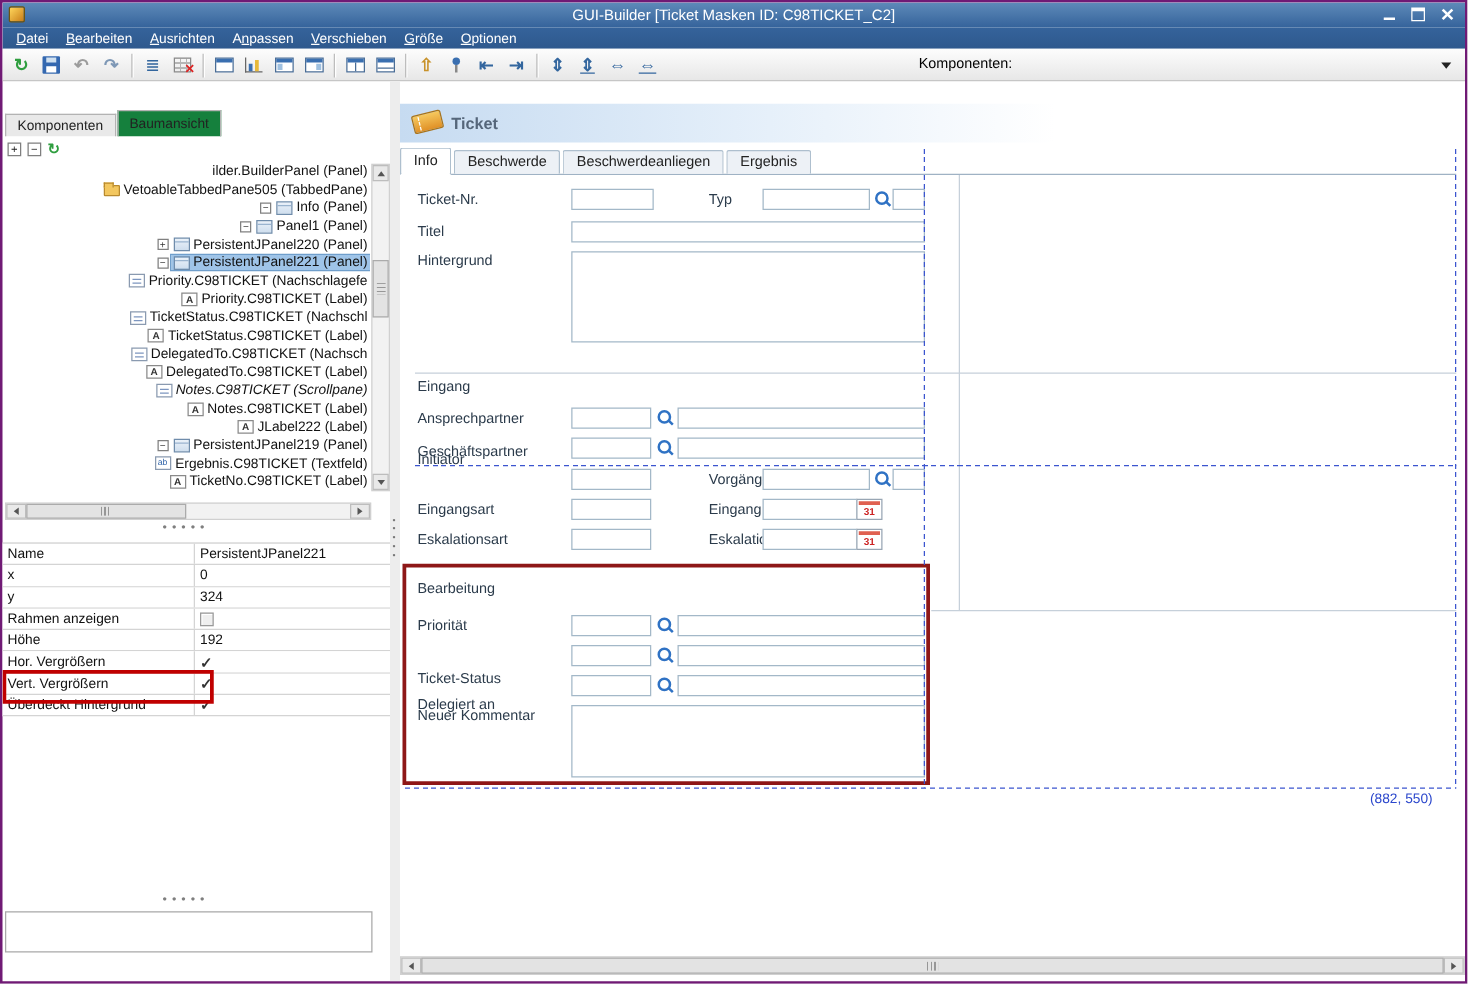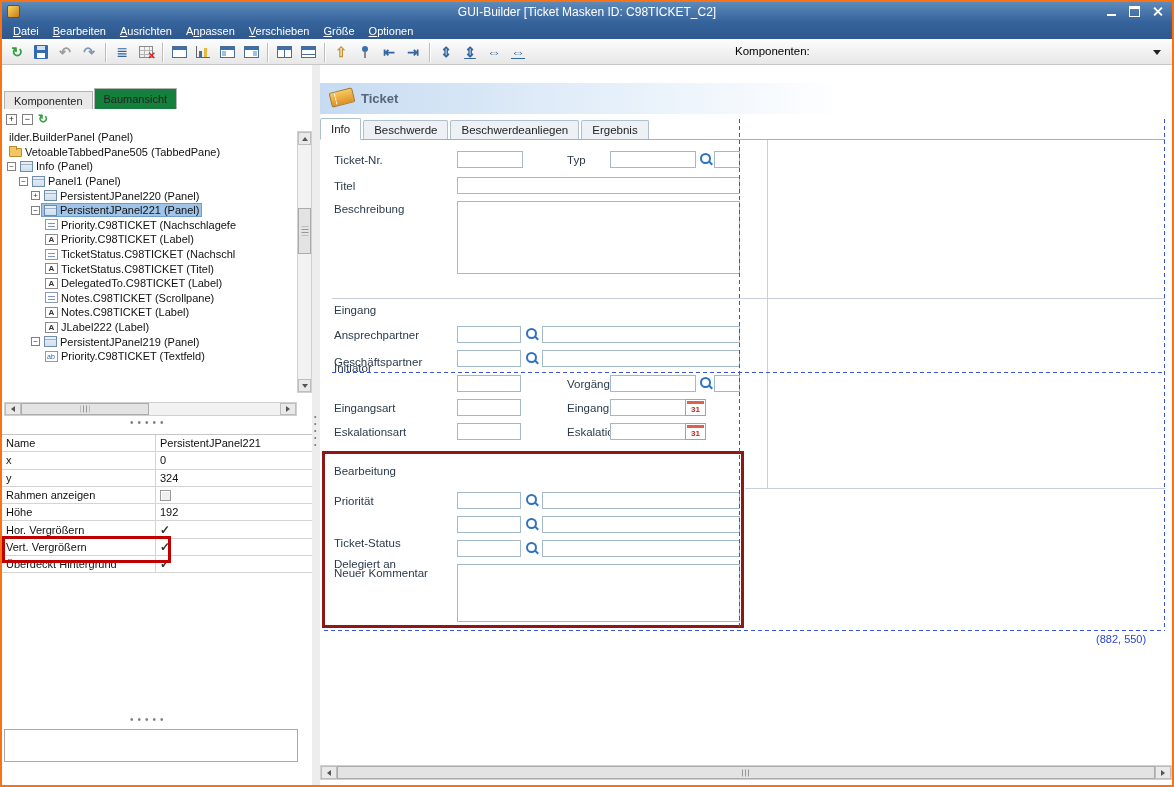--- a/index.html
+++ b/index.html
@@ -1,18 +1,18 @@
 <!DOCTYPE html>
 <html><head>
 <meta charset="utf-8">
 <style>
   * { box-sizing: border-box; }
   body { margin:0; background:#d8d8d8; font-family:"Liberation Sans", sans-serif; }
   .window { position:relative; width:1174px; height:787px; background:#fff;
-            border:2px solid #f97316; overflow:hidden; font-family:"Liberation Sans", sans-serif; }
+            border:2px solid #701a75; overflow:hidden; font-family:"Liberation Sans", sans-serif; }
 
   
   .titlebar { position:absolute; left:0; top:0; width:100%; height:20px;
               background:linear-gradient(#5e8ab9,#35639b); color:#fff; }
   .app-icon { position:absolute; left:5px; top:3px; width:13px; height:13px;
               background:linear-gradient(135deg,#ffd65c,#c87d18); border:1px solid #6e550f; border-radius:2px; }
   .title { position:absolute; left:0; right:0; top:3px; text-align:center; font-size:12px; }
   .win-controls { position:absolute; right:8px; top:3px; display:flex; gap:10px; }
   .wc { width:13px; height:13px; position:relative; display:inline-block; cursor:default; }
   .wc.min::before { content:""; position:absolute; left:2px; right:2px; bottom:2px; height:2px; background:#fff; }
@@ -64,21 +64,21 @@
   .tabs-row { position:absolute; display:flex; align-items:flex-end; }
   .left-tabs { left:2px; top:86px; height:21px; }
   .left-tabs .tab { height:18px; padding:0 9px; font-size:11px; background:#e9e9e9;
                     border:1px solid #b3b3b3; border-bottom:none; display:flex; align-items:center; color:#222; margin-right:1px; }
   .left-tabs .tab.active { background:#15803d; height:21px; }
   .tree-tools { position:absolute; left:4px; top:110px; display:flex; gap:5px; align-items:center; height:14px; }
   .ttb { display:flex; align-items:center; justify-content:center; cursor:default; }
   .boxed { width:11px; height:11px; border:1px solid #7f7f7f; background:#fff; font-size:9px;
            line-height:9px; text-align:center; color:#222; display:inline-block; }
   .tree { position:absolute; left:2px; top:128px; width:292px; height:264px; overflow:hidden; background:#fff; }
-  .trow { height:14.6px; display:flex; align-items:center; font-size:11px; white-space:nowrap; color:#111; }
+  .trow { height:14.6px; display:flex; align-items:center; font-size:11px; white-space:nowrap; color:#111;justify-content:flex-end; }
   .t-exp { width:9px; height:9px; min-width:9px; border:1px solid #808080; background:#fff; font-size:8px;
            line-height:7px; text-align:center; color:#333; display:inline-block; margin-right:2px; }
   .tsel { display:flex; align-items:center; padding:0 2px; }
   .trow.selected .tsel { background:#9fc4e8; outline:1px solid #6f9ecb; }
   .t-ic { display:inline-block; width:13px; height:11px; min-width:13px; margin-right:3px; position:relative; }
   .t-panel { border:1px solid #6f8cab; background:linear-gradient(#eaf1f9,#cfdeee); }
   .t-panel::before { content:""; position:absolute; left:0; right:0; top:2px; height:1px; background:#9ab4cf; }
   .t-folder { width:13px; height:9px; margin-top:2px; background:#f3c75f; border:1px solid #b98a2e; border-radius:1px; }
   .t-folder::before { content:""; position:absolute; top:-3px; left:-1px; width:6px; height:3px;
                       background:#f3c75f; border:1px solid #b98a2e; border-bottom:none; }
@@ -334,30 +334,36 @@
       </div>
       <div class="trow" style="padding-left: 39px;">
         <span class="tsel">
           <span class="t-ic t-field"></span>
           <span>TicketStatus.C98TICKET (Nachschl</span>
         </span>
       </div>
       <div class="trow" style="padding-left: 39px;">
         <span class="tsel">
           <span class="t-ic t-label"></span>
-          <span>TicketStatus.C98TICKET (Titel)</span>
+          <span>TicketStatus.C98TICKET (Label)</span>
+        </span>
+      </div>
+      <div class="trow" style="padding-left: 39px;">
+        <span class="tsel">
+          <span class="t-ic t-field"></span>
+          <span>DelegatedTo.C98TICKET (Nachsch</span>
         </span>
       </div>
       <div class="trow" style="padding-left: 39px;">
         <span class="tsel">
           <span class="t-ic t-label"></span>
           <span>DelegatedTo.C98TICKET (Label)</span>
         </span>
       </div>
-      <div class="trow" style="padding-left: 39px;">
+      <div class="trow" style="padding-left: 39px; font-style: italic;">
         <span class="tsel">
           <span class="t-ic t-field"></span>
           <span>Notes.C98TICKET (Scrollpane)</span>
         </span>
       </div>
       <div class="trow" style="padding-left: 39px;">
         <span class="tsel">
           <span class="t-ic t-label"></span>
           <span>Notes.C98TICKET (Label)</span>
         </span>
@@ -371,21 +377,27 @@
       <div class="trow" style="padding-left: 27px;">
         <span class="t-exp">−</span>
         <span class="tsel">
           <span class="t-ic t-panel"></span>
           <span>PersistentJPanel219 (Panel)</span>
         </span>
       </div>
       <div class="trow" style="padding-left: 39px;">
         <span class="tsel">
           <span class="t-ic t-textfield"></span>
-          <span>Priority.C98TICKET (Textfeld)</span>
+          <span>Ergebnis.C98TICKET (Textfeld)</span>
+        </span>
+      </div>
+      <div class="trow" style="padding-left: 39px;">
+        <span class="tsel">
+          <span class="t-ic t-label"></span>
+          <span>TicketNo.C98TICKET (Label)</span>
         </span>
       </div>
     </div>
 
   <div class="sb-v" style="left:295px;top:129px;width:15px;height:262px;">
     <span class="sb-btn-v">
         <span class="tri-u"></span>
       </span>
     <span class="sb-thumb-v" style="top:76px;height:46px;">
         <span class="grip-v"></span>
@@ -476,21 +488,21 @@
   <span class="flabel" style="left:332px;top:152px;">Ticket-Nr.</span>
   <input class="fi" style="left: 455px; top: 149px; width: 66px;">
   <span class="flabel" style="left:565px;top:152px;">Typ</span>
   <input class="fi" style="left: 608px; top: 149px; width: 86px;">
   <span class="lens" style="left:697px;top:150px;"></span>
   <input class="fi" style="left: 712px; top: 149px; width: 26px;">
 
   <span class="flabel" style="left:332px;top:178px;">Titel</span>
   <input class="fi" style="left: 455px; top: 175px; width: 283px;">
 
-  <span class="flabel" style="left:332px;top:201px;">Beschreibung</span>
+  <span class="flabel" style="left:332px;top:201px;">Hintergrund</span>
   <div class="farea" style="left:455px;top:199px;width:283px;height:73px;"></div>
 
   <span class="flabel" style="left:332px;top:302px;">Eingang</span>
 
   <span class="flabel" style="left:332px;top:327px;">Ansprechpartner</span>
   <input class="fi" style="left: 455px; top: 324px; width: 64px;">
   <span class="lens" style="left:523px;top:325px;"></span>
   <input class="fi" style="left: 540px; top: 324px; width: 198px;">
 
   <span class="flabel" style="left:332px;top:354px;">Geschäftspartner</span>

